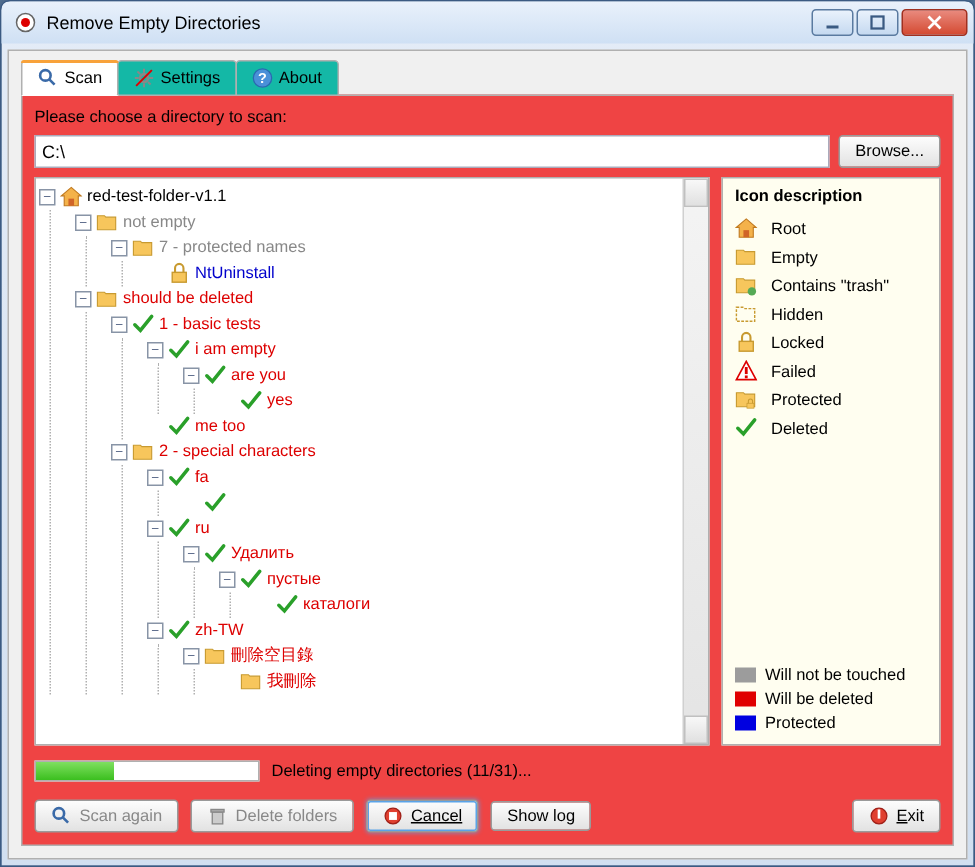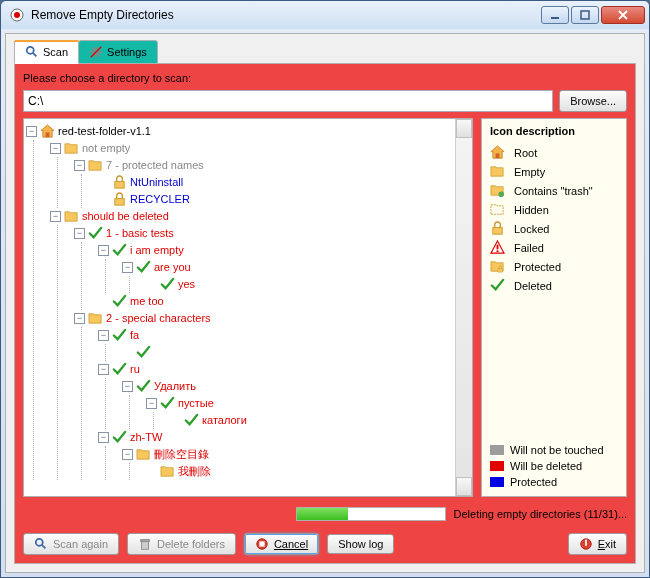--- a/index.html
+++ b/index.html
@@ -47,21 +47,21 @@
 .noexp { width: 14px; flex-shrink: 0; }
 .nico { width: 15px; height: 15px; margin-right: 3px; flex-shrink: 0; }
 .nlbl { white-space: nowrap; }
 .c-black { color: #000; } .c-grey { color: #888; } .c-red { color: #d00; } .c-blue { color: #00c; }
 
 .legend { width: 146px; border: 1px solid #b0b0b0; background: #fffef0; padding: 6px 8px; display: flex; flex-direction: column; font-size: 11px; }
 .legend h4 { font-size: 11px; font-weight: bold; margin-bottom: 6px; }
 .lrow { display: flex; align-items: center; gap: 6px; margin: 2px 0; }
 .swatch { width: 14px; height: 10px; }
 
-.progressrow { display: flex; align-items: center; gap: 8px; margin-top: 4px; justify-content: flex-end; }
+.progressrow { display: flex; align-items: center; gap: 8px; margin-top: 4px; }
 .progress { width: 150px; height: 14px; border: 1px solid #b0b0b0; background: #fff; }
 .progress .bar { height: 100%; background: linear-gradient(#7fe060, #3bbf1f); }
 
 .bottom { display: flex; gap: 8px; margin-top: 6px; align-items: center; }
 .bottom .spacer { flex: 1; }
 .btn .bico { width: 14px; height: 14px; }
 </style>
 </head>
 <body>
 
@@ -150,20 +150,26 @@
             <use href="#i-search"></use>
           </svg>
         <span>Scan</span>
       </div>
       <div class="tab">
         <svg class="tabicon" viewBox="0 0 16 16">
             <use href="#i-gear"></use>
             <path d="M2 14L14 2" stroke="#d00" stroke-width="1.5"></path>
           </svg>
         <span>Settings</span>
+      </div>
+      <div class="tab">
+        <svg class="tabicon" viewBox="0 0 16 16">
+            <use href="#i-help"></use>
+          </svg>
+        <span>About</span>
       </div>
     </div>
 
     <div class="tabpage">
       <div class="dirline">Please choose a directory to scan:</div>
       <div class="dirrow">
         <input class="dirinput" value="C:\" style="">
         <button class="btn">
             <span>Browse...</span>
           </button>
@@ -199,29 +205,20 @@
                       <span class="nlbl c-grey">7 - protected names</span>
                         </div>
                       <ul>
                         <li class="node">
                             <div class="row">
                               <span class="noexp"></span>
                               <svg class="nico" viewBox="0 0 16 16">
                                 <use href="#i-lock"></use>
                               </svg>
                               <span class="nlbl c-blue">NtUninstall</span>
-                            </div>
-                          </li>
-                        <li class="node">
-                            <div class="row">
-                              <span class="noexp"></span>
-                              <svg class="nico" viewBox="0 0 16 16">
-                                <use href="#i-lock"></use>
-                              </svg>
-                              <span class="nlbl c-blue">RECYCLER</span>
                             </div>
                           </li>
                       </ul>
                     </li>
                   </ul>
                 </li>
                 <li class="node">
                     <div class="row">
                   <span class="expander">−</span>
                   <svg class="nico" viewBox="0 0 16 16">

